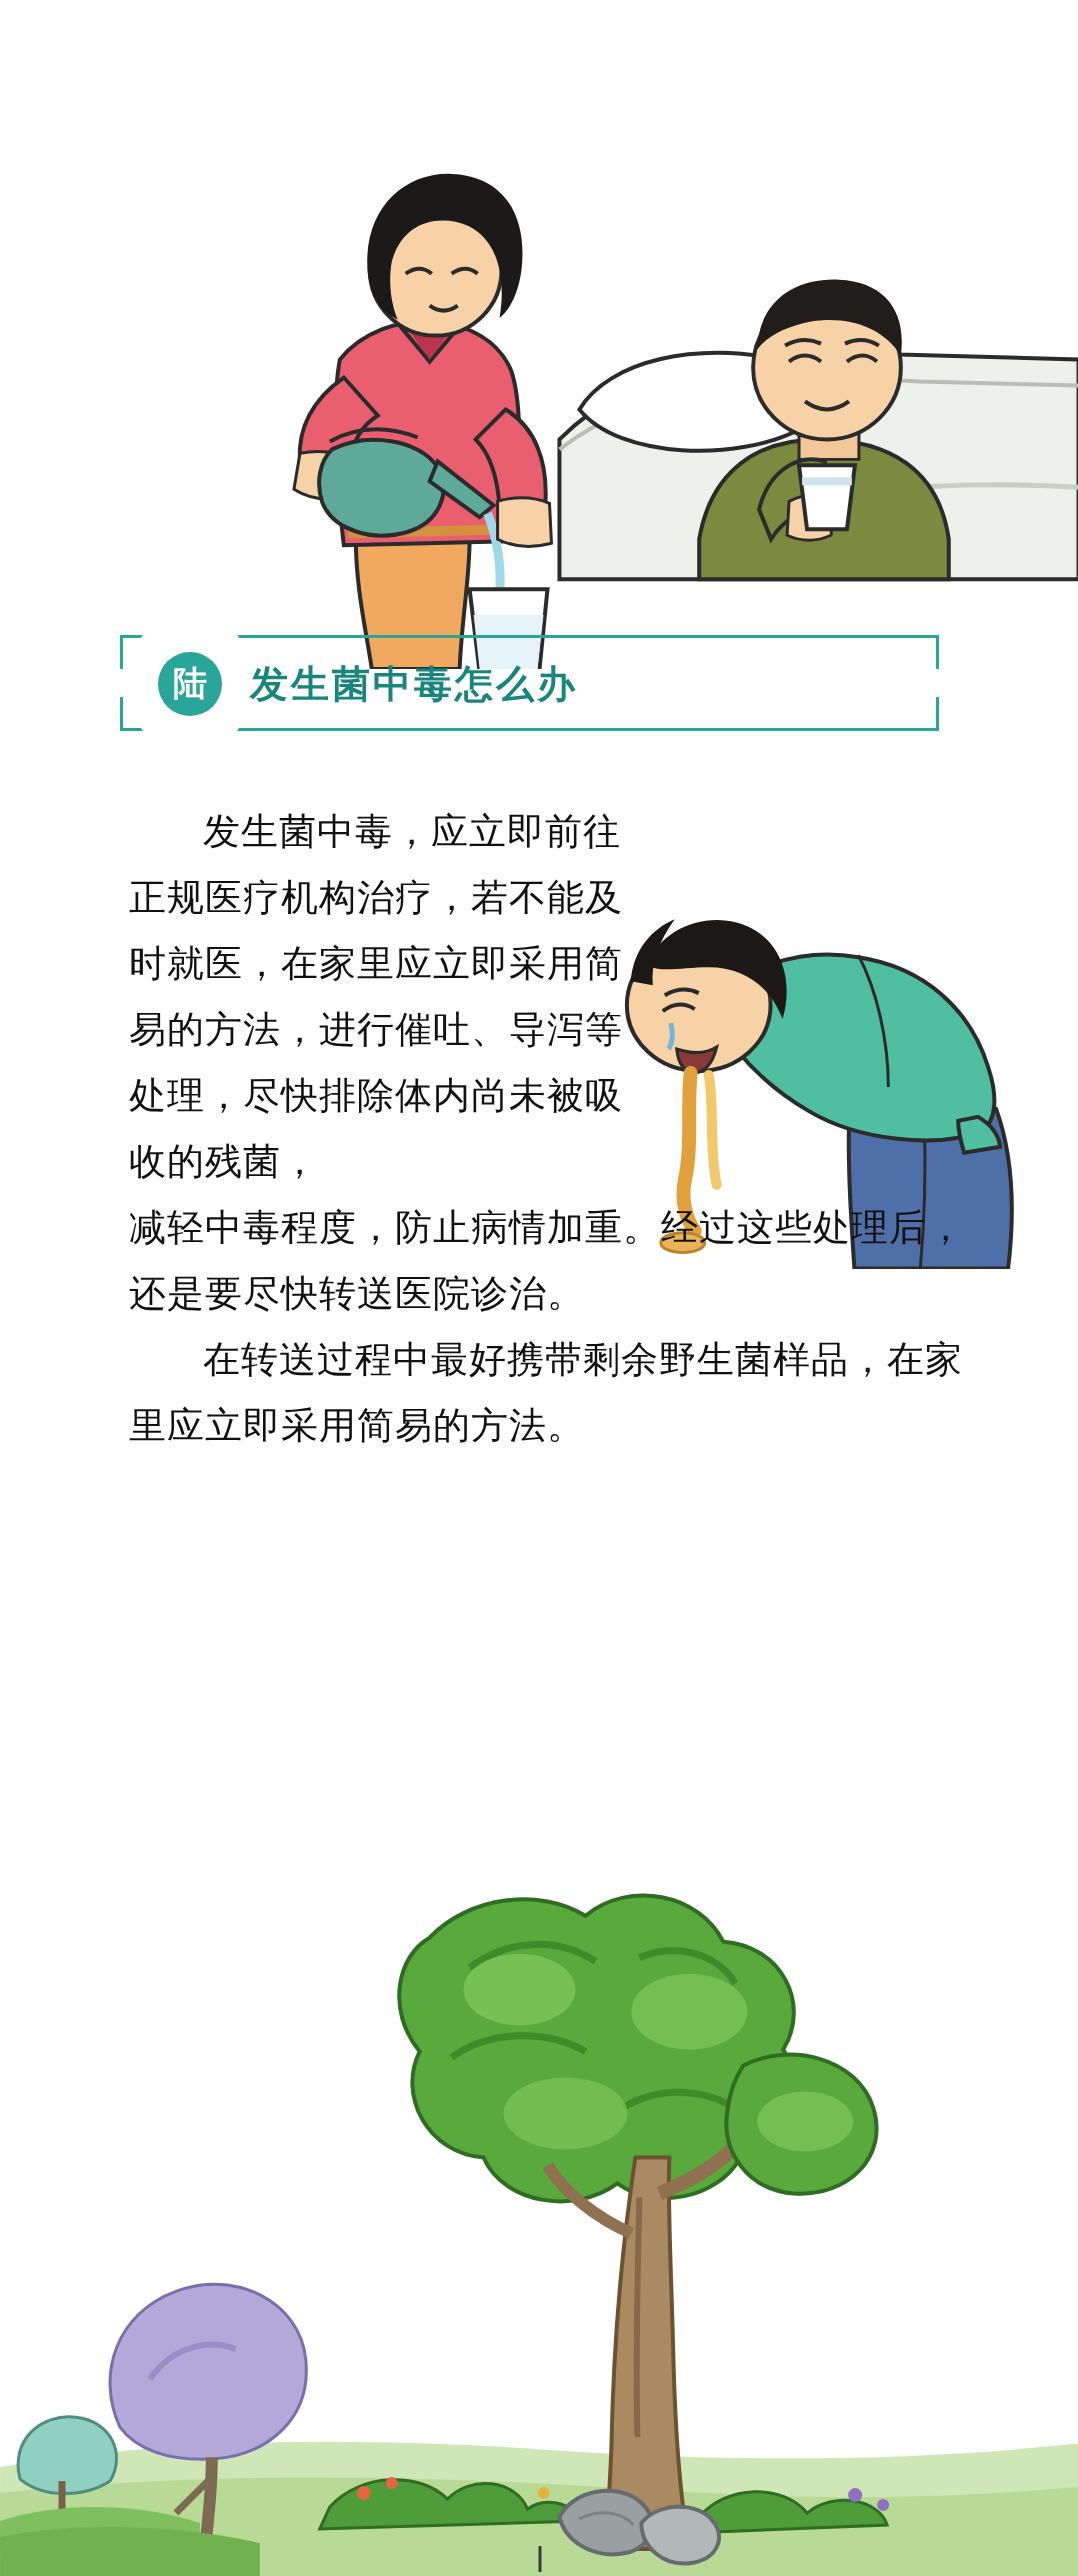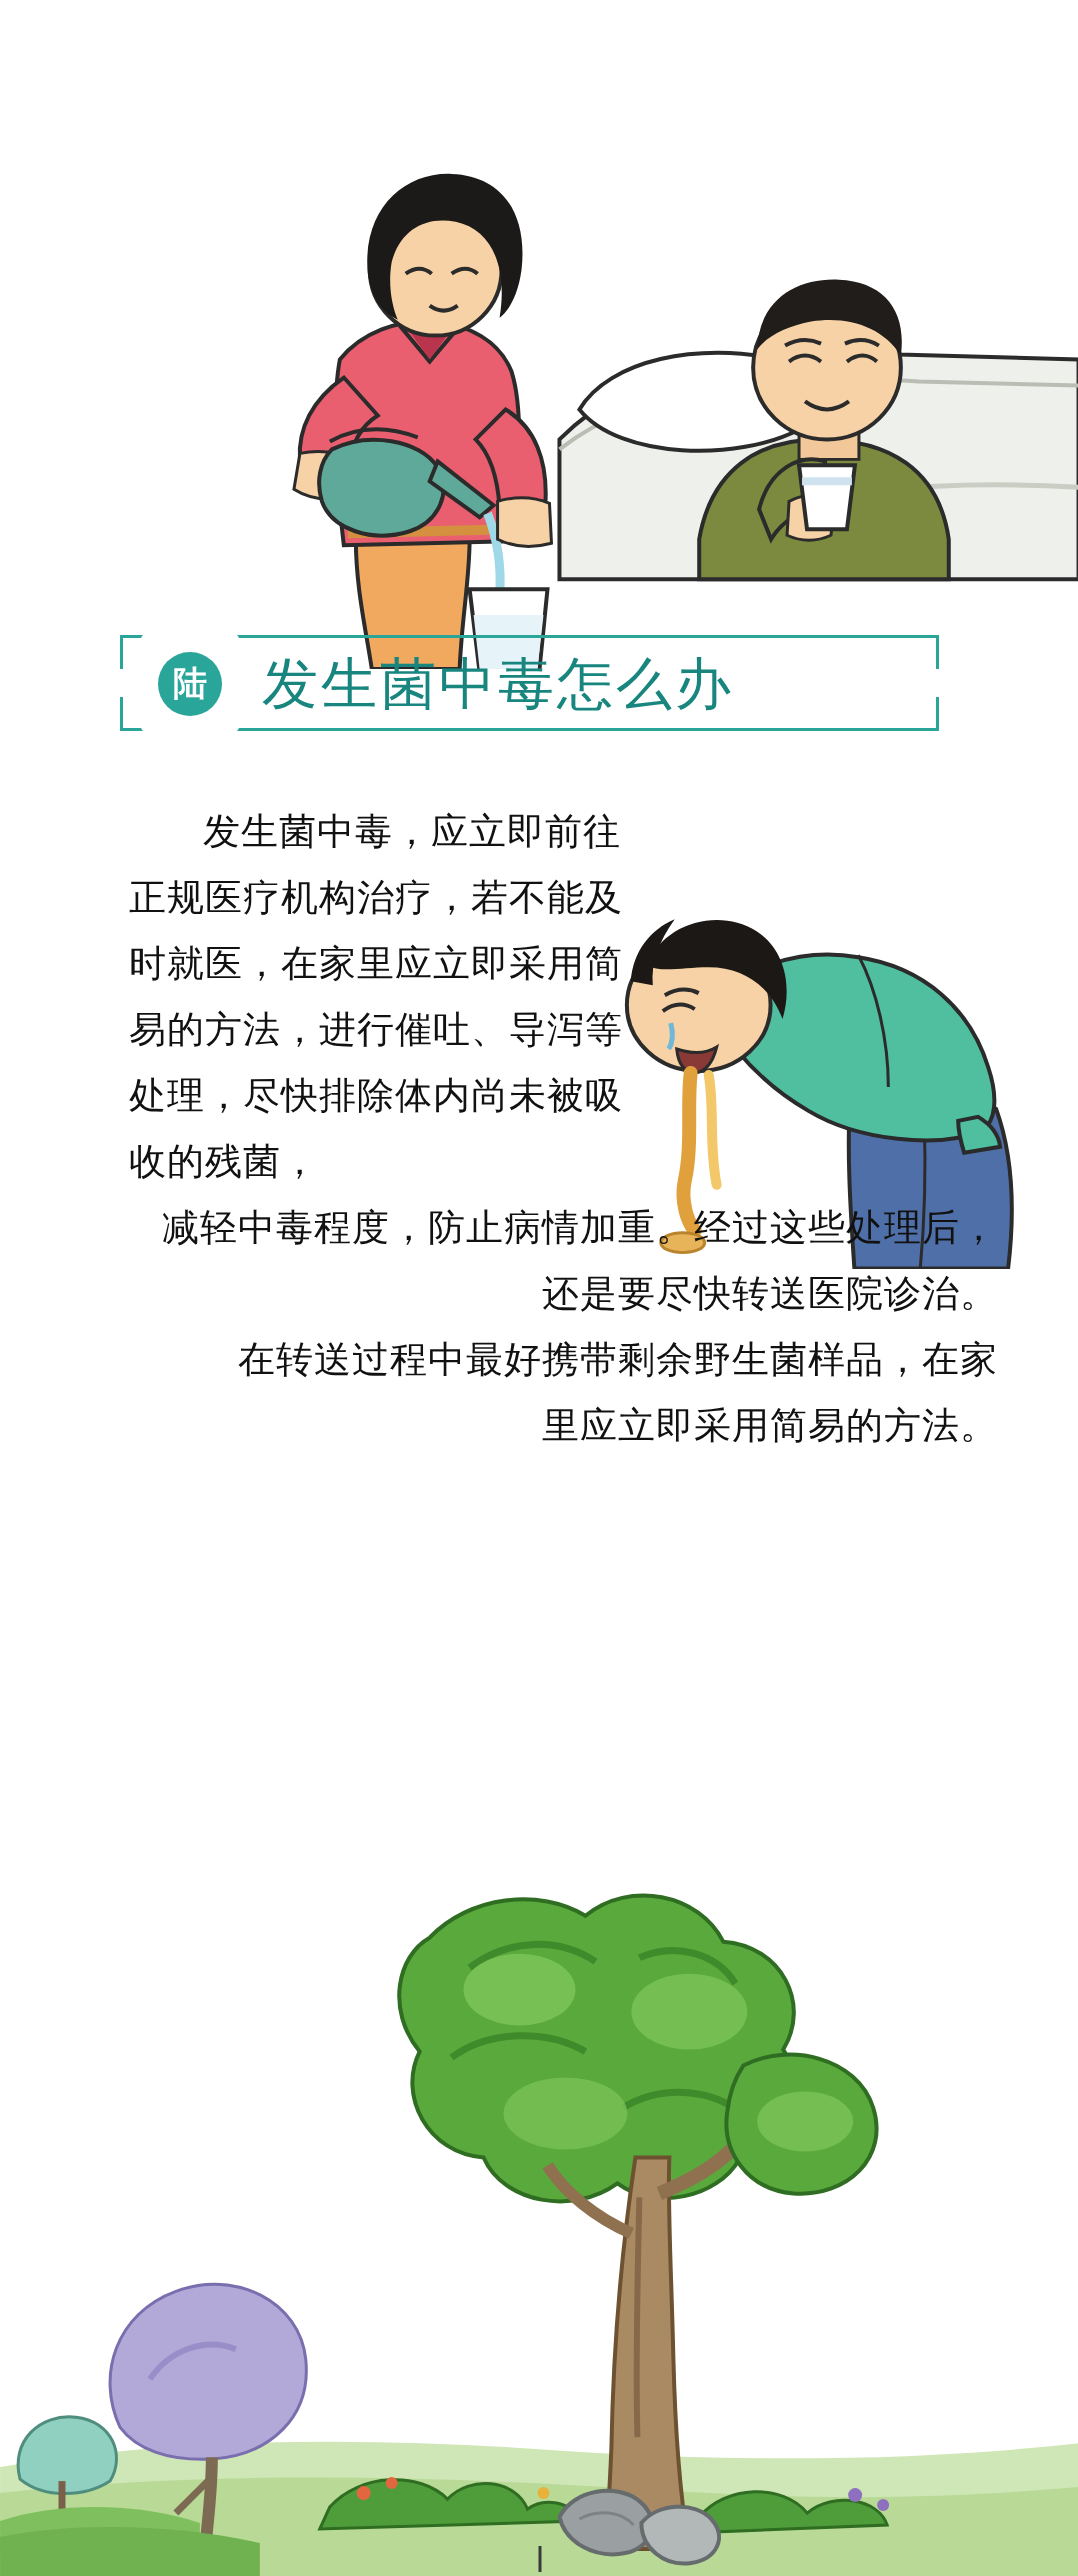--- a/index.html
+++ b/index.html
@@ -77,25 +77,25 @@
     color: #ffffff;
     font-size: 34px;
     line-height: 64px;
     text-align: center;
     font-family: "Liberation Serif", serif;
     font-weight: bold;
     letter-spacing: 0;
   }
   .heading-title {
     position: absolute;
-    left: 142px;
+    left: 130px;
     top: 28px;
-    font-size: 56px;
+    font-size: 38px;
     line-height: 74px;
-    font-weight: normal;
+    font-weight: bold;
     color: #18867f;
     letter-spacing: 3px;
     font-family: "Liberation Serif", "DejaVu Serif", serif;
   }
   
   .heading-notch {
     position: absolute;
     left: 20px;
     top: 12px;
     width: 100px;
@@ -111,21 +111,21 @@
     top: 799px;
     width: 869px;
     font-size: 37px;
     line-height: 66px;
     color: #111111;
     letter-spacing: 1px;
     margin-left: 19px;
   }
   .p-indent { text-indent: 2em; }
   .p-narrow { width: 499px; }
-  .p-full   { width: 869px; text-align: right; }
+  .p-full   { width: 869px; }
   .para { margin: 0; }
 
   
   .illo-mid {
     position: absolute;
     left: 559px;
     top: 859px;
     width: 499px;
     height: 410px;
   }

